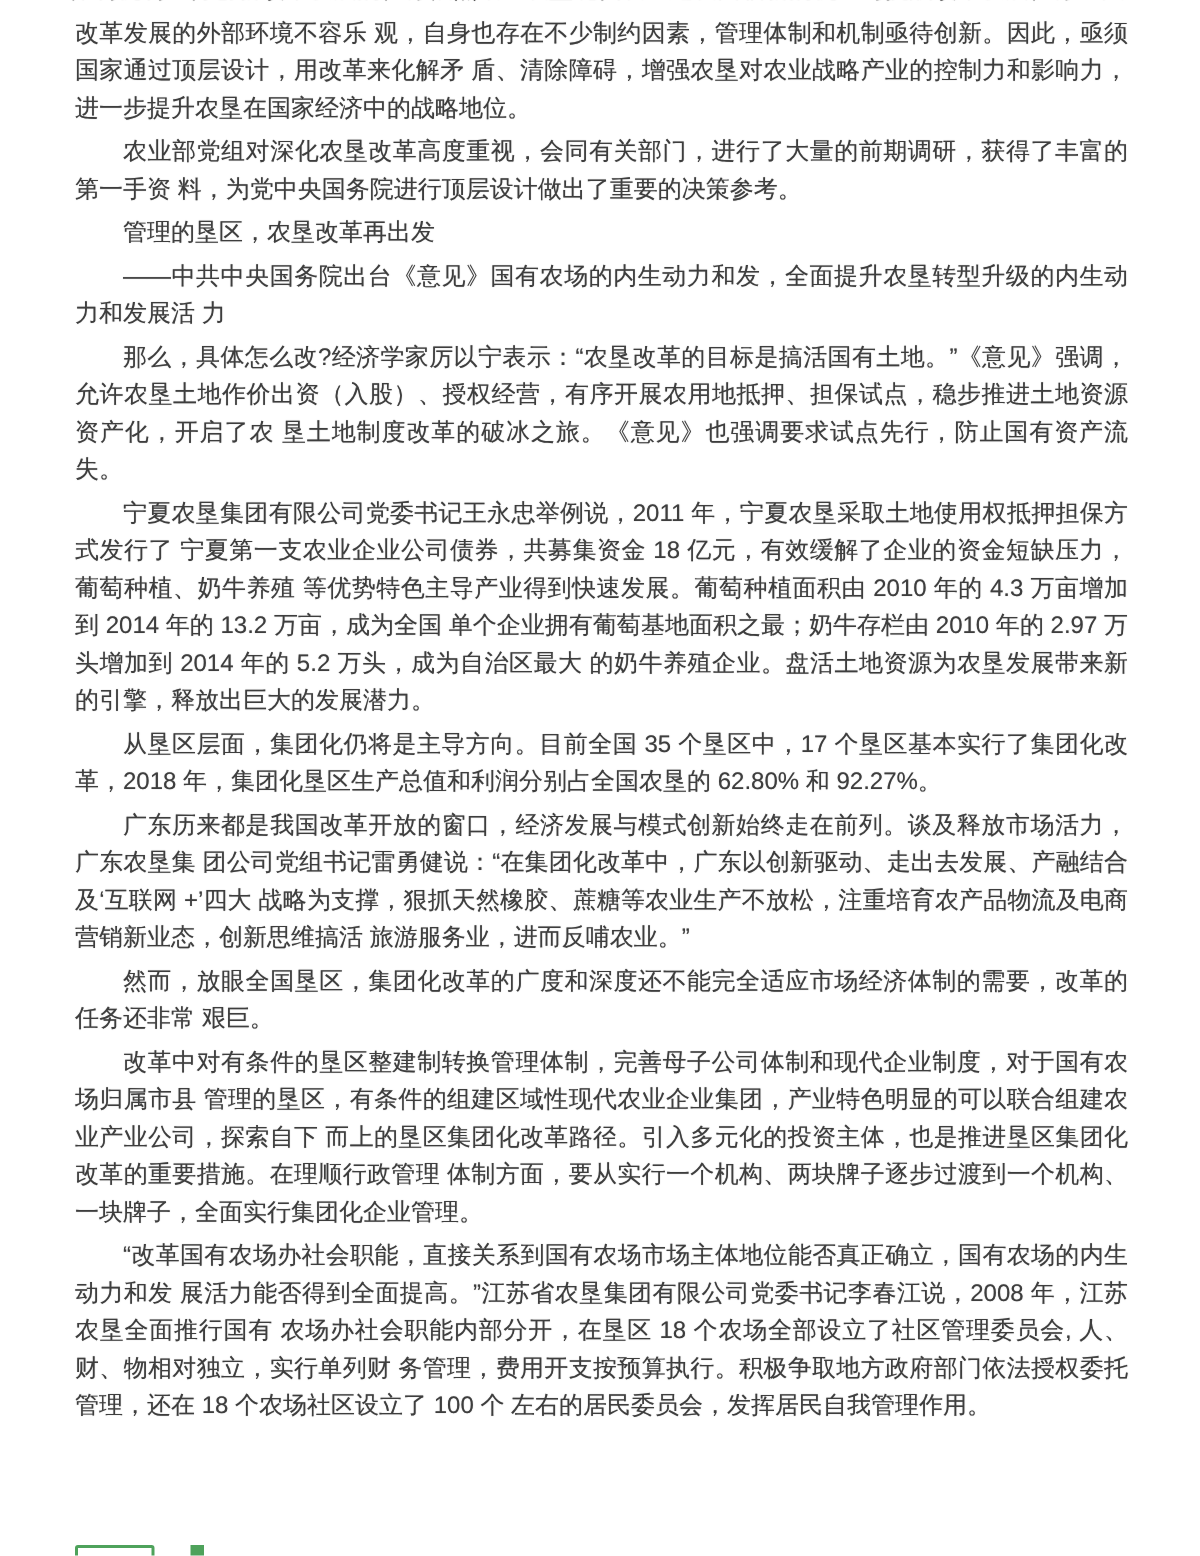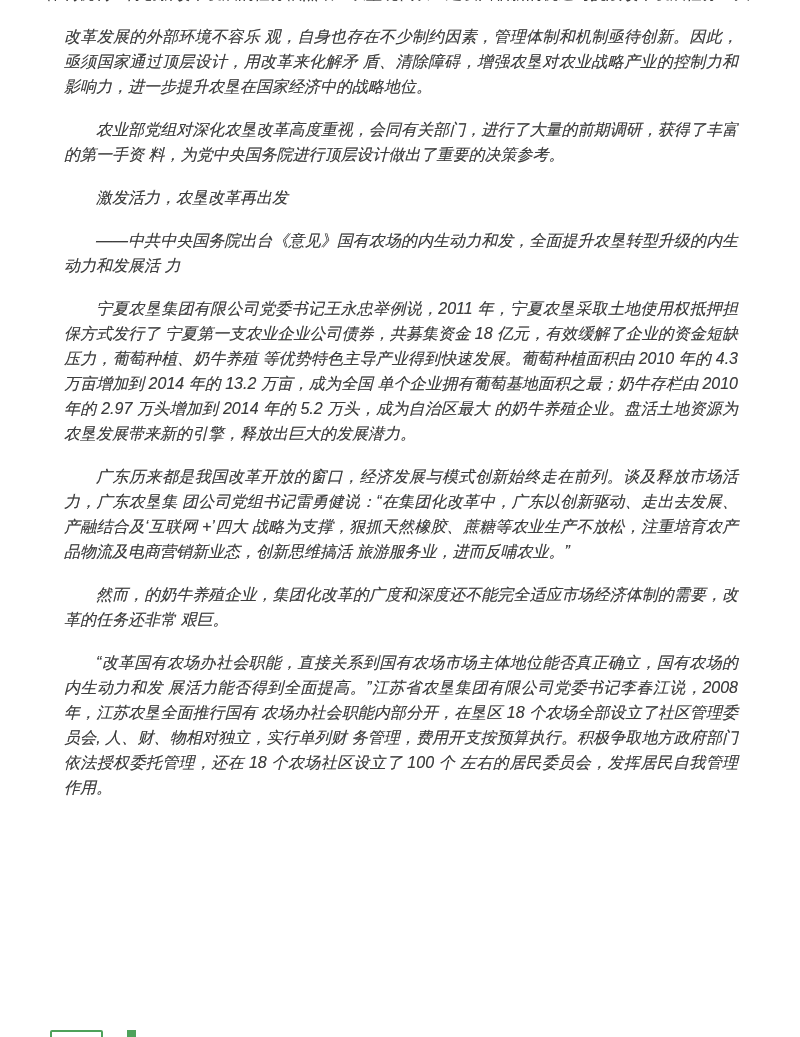--- a/index.html
+++ b/index.html
@@ -42,23 +42,22 @@
     left: 46px;
     top: 6px;
     width: 710px;
     color: #3e3e3e;
     font-size: 16px;
     line-height: 25px;
     text-align: justify;
     text-shadow: 0 0 0.6px rgba(62,62,62,0.55);
   }
   .article p.para {
-    margin: 18px;
+    margin: 4px;
     text-indent: 0;
-    font-style: italic;
   }
   .article p.para.indent {
     text-indent: 2em;
   }
   
   .btn-cut {
     position: absolute;
     left: 50px;
     top: 1030px;
     width: 53px;
@@ -82,25 +81,28 @@
 
 <div class="page">
 
   <div class="clip-top">
     <span>体制机制亟待创新改革发展的任务依然艰巨农垦现代农业建设面临新的机遇与挑战改革发展任务重大</span>
   </div>
 
   <div class="article">
       <p class="para">改革发展的外部环境不容乐 观，自身也存在不少制约因素，管理体制和机制亟待创新。因此，亟须国家通过顶层设计，用改革来化解矛 盾、清除障碍，增强农垦对农业战略产业的控制力和影响力，进一步提升农垦在国家经济中的战略地位。</p>
       <p class="para indent">农业部党组对深化农垦改革高度重视，会同有关部门，进行了大量的前期调研，获得了丰富的第一手资 料，为党中央国务院进行顶层设计做出了重要的决策参考。</p>
-      <p class="para indent">激发活力，农垦改革再出发</p>
+      <p class="para indent">管理的垦区，农垦改革再出发</p>
       <p class="para indent">——中共中央国务院出台《意见》国有农场的内生动力和发，全面提升农垦转型升级的内生动力和发展活 力</p>
+      <p class="para indent">那么，具体怎么改?经济学家厉以宁表示：“农垦改革的目标是搞活国有土地。”《意见》强调，允许农垦土地作价出资（入股）、授权经营，有序开展农用地抵押、担保试点，稳步推进土地资源资产化，开启了农 垦土地制度改革的破冰之旅。《意见》也强调要求试点先行，防止国有资产流失。</p>
       <p class="para indent">宁夏农垦集团有限公司党委书记王永忠举例说，2011 年，宁夏农垦采取土地使用权抵押担保方式发行了 宁夏第一支农业企业公司债券，共募集资金 18 亿元，有效缓解了企业的资金短缺压力，葡萄种植、奶牛养殖 等优势特色主导产业得到快速发展。葡萄种植面积由 2010 年的 4.3 万亩增加到 2014 年的 13.2 万亩，成为全国 单个企业拥有葡萄基地面积之最；奶牛存栏由 2010 年的 2.97 万头增加到 2014 年的 5.2 万头，成为自治区最大 的奶牛养殖企业。盘活土地资源为农垦发展带来新的引擎，释放出巨大的发展潜力。</p>
+      <p class="para indent">从垦区层面，集团化仍将是主导方向。目前全国 35 个垦区中，17 个垦区基本实行了集团化改革，2018 年，集团化垦区生产总值和利润分别占全国农垦的 62.80% 和 92.27%。</p>
       <p class="para indent">广东历来都是我国改革开放的窗口，经济发展与模式创新始终走在前列。谈及释放市场活力，广东农垦集 团公司党组书记雷勇健说：“在集团化改革中，广东以创新驱动、走出去发展、产融结合及‘互联网 +’四大 战略为支撑，狠抓天然橡胶、蔗糖等农业生产不放松，注重培育农产品物流及电商营销新业态，创新思维搞活 旅游服务业，进而反哺农业。”</p>
-      <p class="para indent">然而，的奶牛养殖企业，集团化改革的广度和深度还不能完全适应市场经济体制的需要，改革的任务还非常 艰巨。</p>
+      <p class="para indent">然而，放眼全国垦区，集团化改革的广度和深度还不能完全适应市场经济体制的需要，改革的任务还非常 艰巨。</p>
+      <p class="para indent">改革中对有条件的垦区整建制转换管理体制，完善母子公司体制和现代企业制度，对于国有农场归属市县 管理的垦区，有条件的组建区域性现代农业企业集团，产业特色明显的可以联合组建农业产业公司，探索自下 而上的垦区集团化改革路径。引入多元化的投资主体，也是推进垦区集团化改革的重要措施。在理顺行政管理 体制方面，要从实行一个机构、两块牌子逐步过渡到一个机构、一块牌子，全面实行集团化企业管理。</p>
       <p class="para indent">“改革国有农场办社会职能，直接关系到国有农场市场主体地位能否真正确立，国有农场的内生动力和发 展活力能否得到全面提高。”江苏省农垦集团有限公司党委书记李春江说，2008 年，江苏农垦全面推行国有 农场办社会职能内部分开，在垦区 18 个农场全部设立了社区管理委员会, 人、财、物相对独立，实行单列财 务管理，费用开支按预算执行。积极争取地方政府部门依法授权委托管理，还在 18 个农场社区设立了 100 个 左右的居民委员会，发挥居民自我管理作用。</p>
     </div>
 
   <div class="btn-cut"></div>
 
   <div class="chip-cut"></div>
 
 </div>
 
 </body></html>

